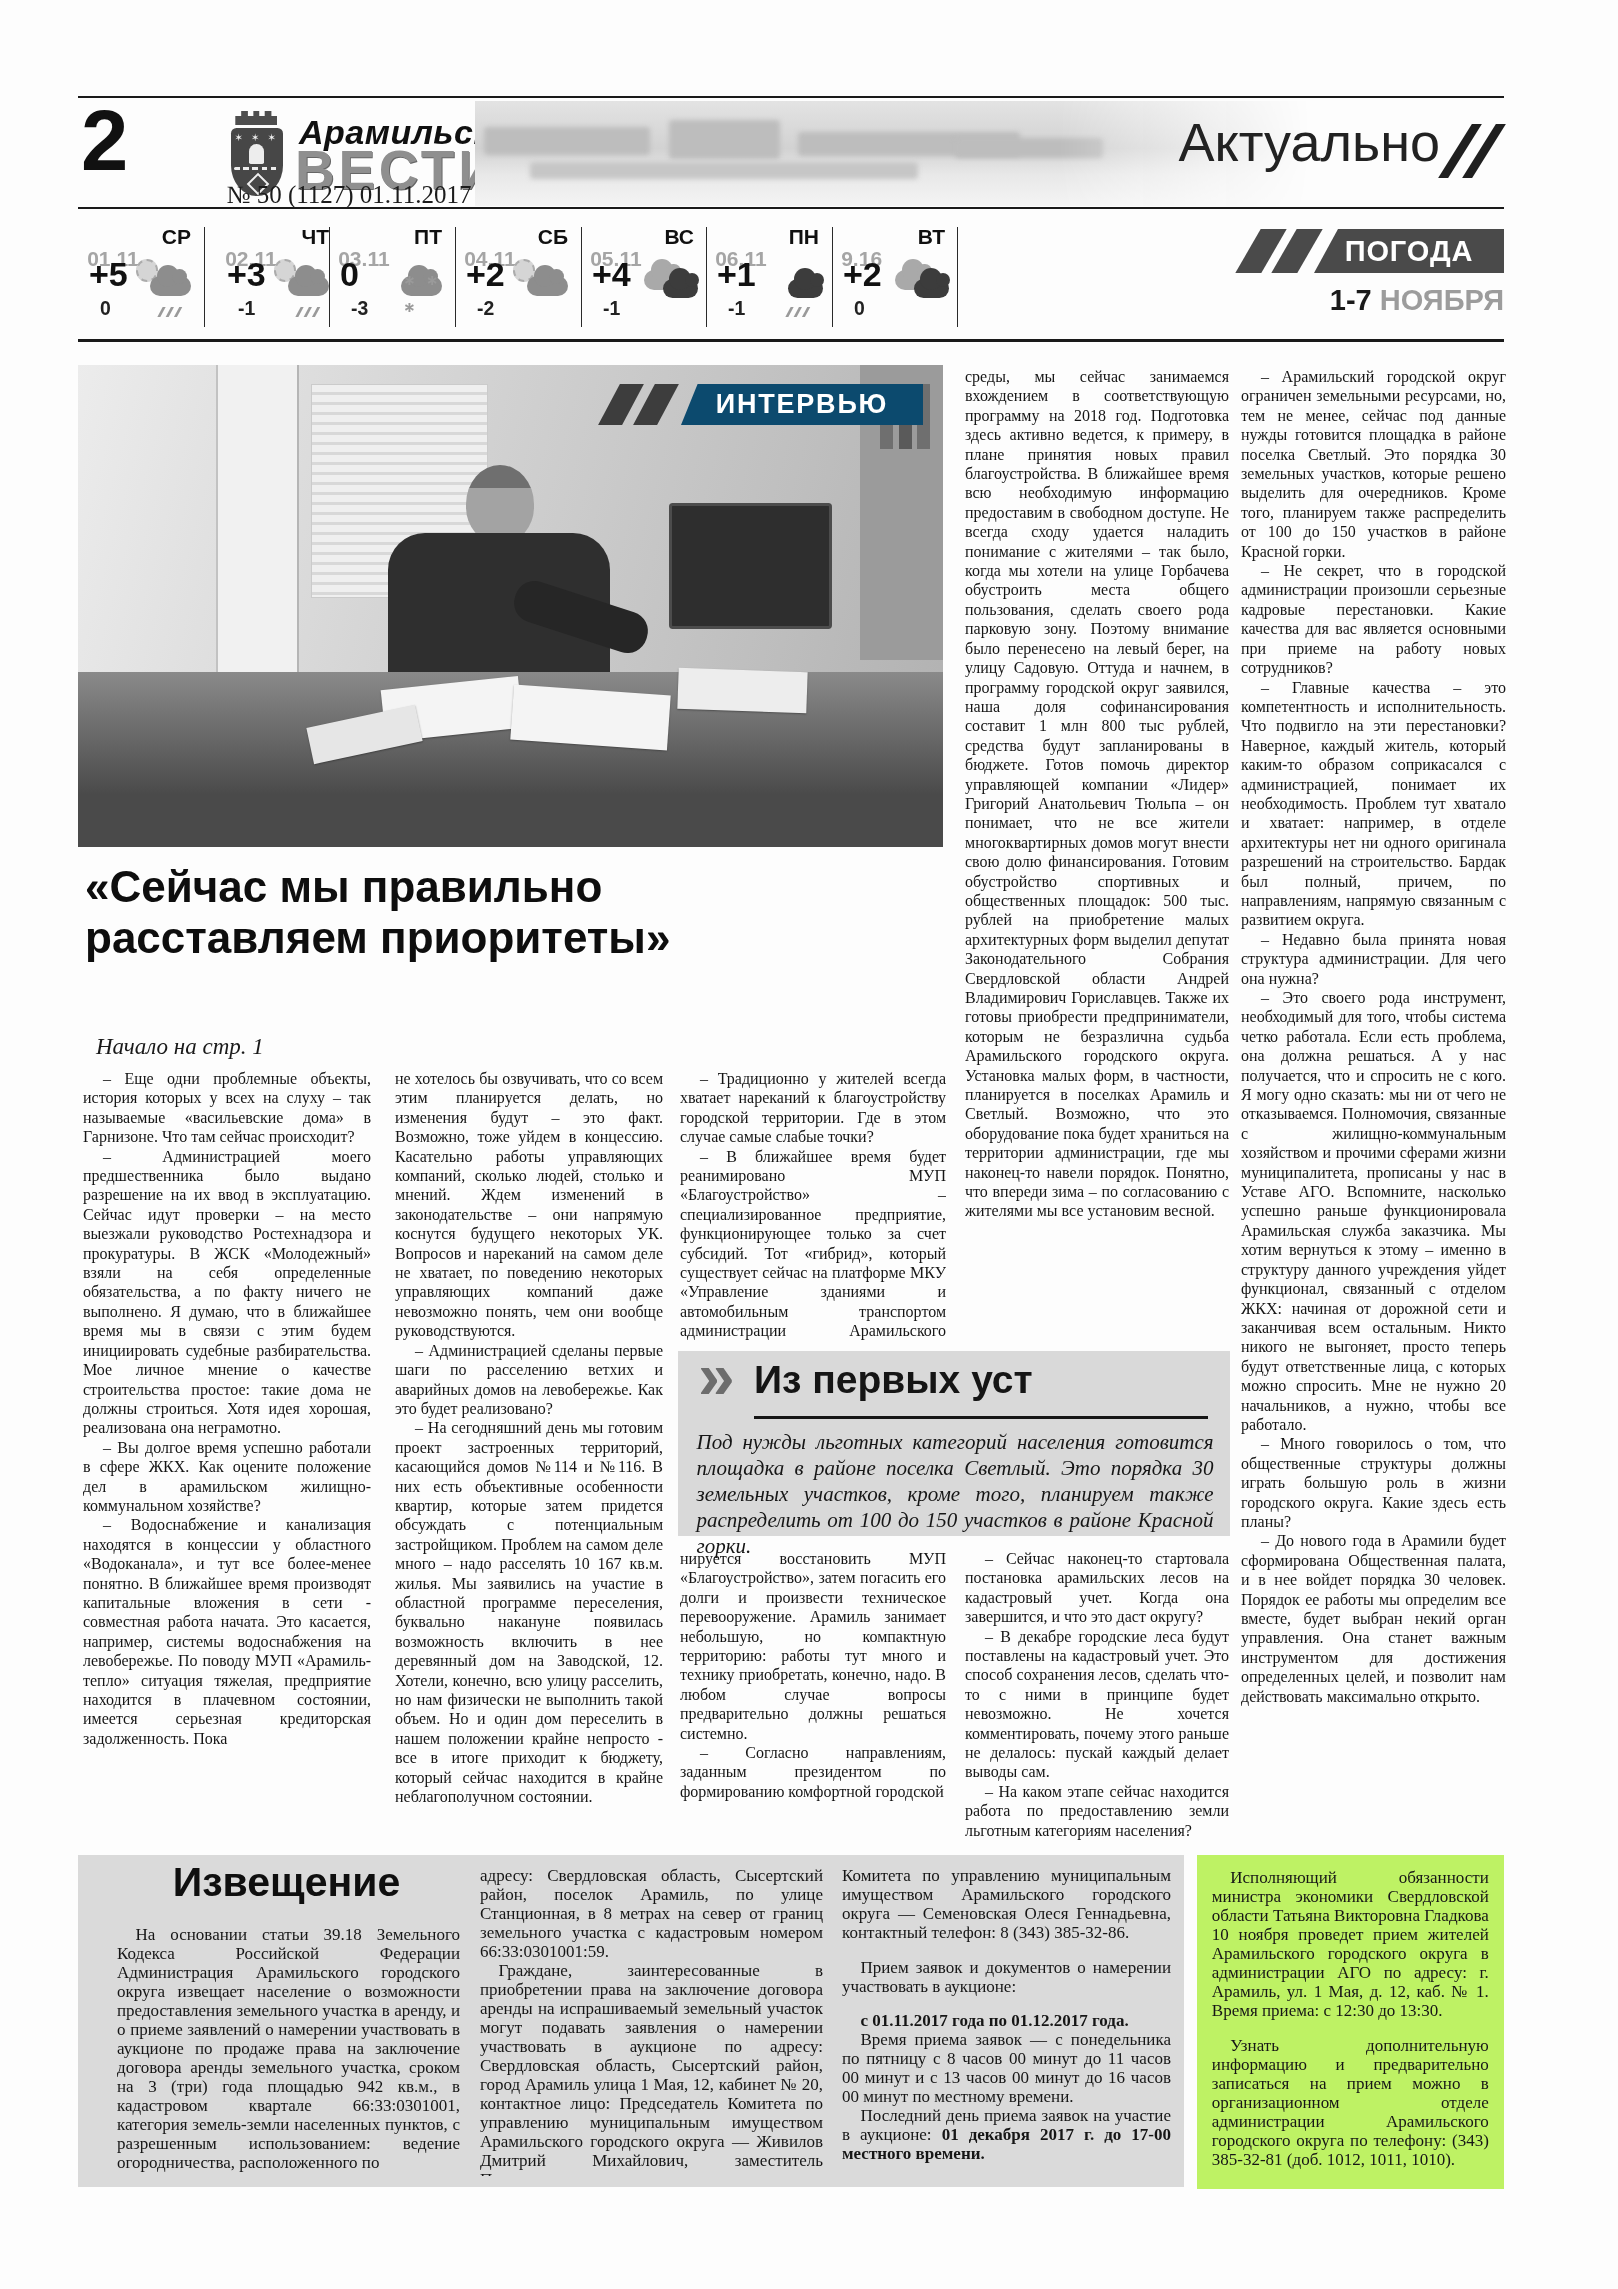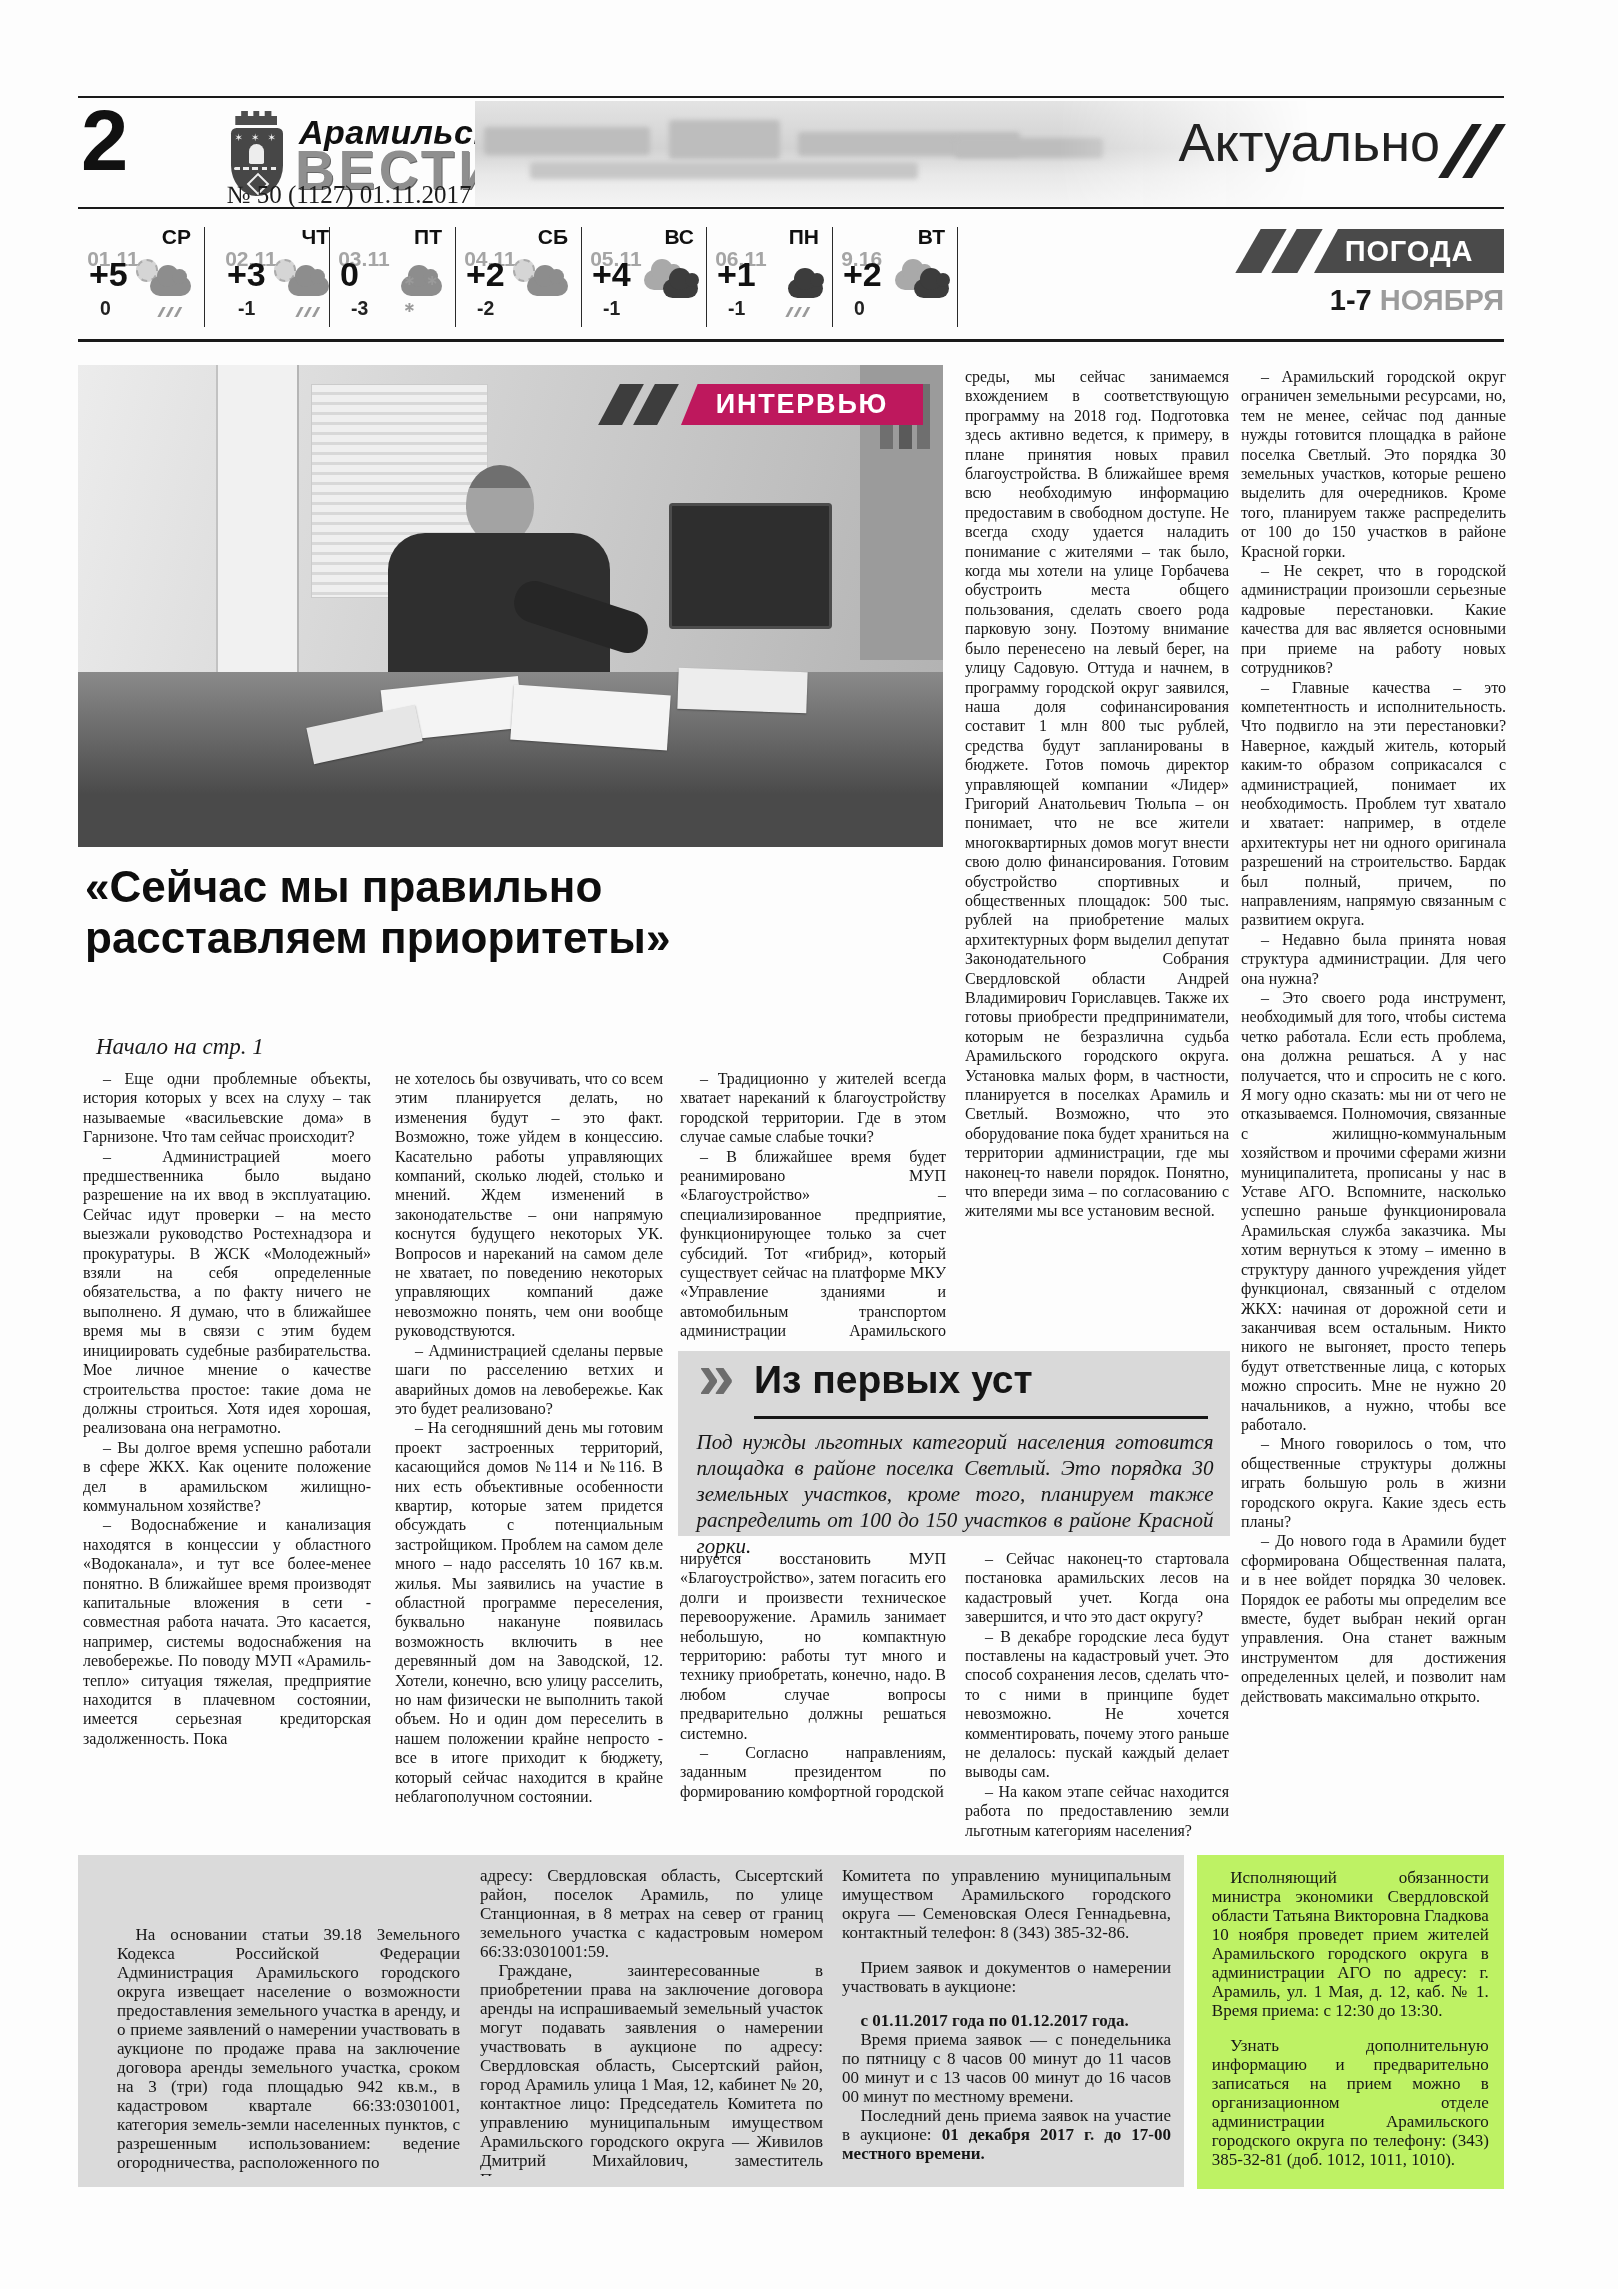--- a/index.html
+++ b/index.html
@@ -77,21 +77,21 @@
   #photo .binder{position:absolute;width:13px;height:65px;background:#6f6f6f;}
   #photo .monitor{position:absolute;left:591px;top:138px;width:157px;height:120px;background:#2e2e2e;border:3.7px solid #4c4c4c;border-radius:3.7px;}
   #photo .head{position:absolute;left:388px;top:100px;width:68px;height:78px;border-radius:50% 50% 46% 46%;
      background:linear-gradient(180deg,#6f6f6f 0 30%,#a3a3a3 30% 100%);}
   #photo .body{position:absolute;left:310px;top:168px;width:222px;height:148px;border-radius:37px 37px 0 0;background:#2f2f2f;}
   #photo .arm{position:absolute;left:434px;top:231px;width:138px;height:42px;border-radius:20px;background:#262626;transform:rotate(18deg);}
   #photo .desk{position:absolute;left:0;bottom:0;width:100%;height:175px;background:linear-gradient(180deg,#8a8a8a,#4a4a4a 70%);}
   #photo .paper{position:absolute;background:#f4f4f4;box-shadow:0 0.9px 1.8px rgba(0,0,0,.35);}
   #intervju-slash1{left:609px;top:384px;width:24px;height:41px;background:#3d3d3d;transform:skewX(-28deg);position:absolute;}
   #intervju-slash2{left:644px;top:384px;width:24px;height:41px;background:#3d3d3d;transform:skewX(-28deg);position:absolute;}
-  #intervju-badge{left:681px;top:384px;width:242px;height:41px;background:#be185d;color:#fff;
+  #intervju-badge{left:681px;top:384px;width:242px;height:41px;background:#0c4a6e;color:#fff;
      font-family:"Liberation Sans",sans-serif;font-weight:700;font-size:27px;line-height:41px;text-align:center;
      letter-spacing:1.8px;clip-path:polygon(16.6px 0,100% 0,100% 100%,0 100%);}
 
   
   #headline{left:85px;top:861px;width:868px;font-family:"Liberation Sans",sans-serif;font-weight:700;
      font-size:44px;line-height:1.17;color:#0e0e0e;white-space:pre-line;}
   #byline{left:96px;top:1034px;font-style:italic;font-size:23px;color:#1a1a1a;}
   .col{position:absolute;overflow:hidden;text-align:justify;font-size:16px;line-height:19.4px;color:#151515;}
   .col p{margin:0;text-indent:20px;}
   .col p.b{font-weight:400;}
@@ -326,20 +326,21 @@
   </div>
 
   <div class="abs" id="pullquote">
     <div id="pq-chevron">»</div>
     <div id="pq-title">Из первых уст</div>
     <div id="pq-rule"></div>
     <div id="pq-text">Под нужды льготных категорий населения готовится площадка в районе поселка Светлый. Это порядка 30 земельных участков, кроме того, планируем также распределить от 100 до 150 участков в районе Красной горки.</div>
   </div>
 
   <div class="abs" id="notice-box">
+    <div id="notice-title" class="sans">Извещение</div>
     <div class="ncol" id="ncol1">
       <p>На основании статьи 39.18 Земельного Кодекса Российской Федерации Администрация Арамильского городского округа извещает население о возможности предоставления земельного участка в аренду, и о приеме заявлений о намерении участвовать в аукционе по продаже права на заключение договора аренды земельного участка, сроком на 3 (три) года площадью 942 кв.м., в кадастровом квартале 66:33:0301001, категория земель-земли населенных пунктов, с разрешенным использованием: ведение огородничества, расположенного по</p>
     </div>
     <div class="ncol" id="ncol2">
       <p class="cont">адресу: Свердловская область, Сысертский район, поселок Арамиль, по улице Станционная, в 8 метрах на север от границ земельного участка с кадастровым номером 66:33:0301001:59.</p>
       <p>Граждане, заинтересованные в приобретении права на заключение договора аренды на испрашиваемый земельный участок могут подавать заявления о намерении участвовать в аукционе по адресу: Свердловская область, Сысертский район, город Арамиль улица 1 Мая, 12, кабинет № 20, контактное лицо: Председатель Комитета по управлению муниципальным имуществом Арамильского городского округа — Живилов Дмитрий Михайлович, заместитель Председателя</p>
     </div>
     <div class="ncol" id="ncol3">
       <p class="cont">Комитета по управлению муниципальным имуществом Арамильского городского округа — Семеновская Олеся Геннадьевна, контактный телефон: 8 (343) 385-32-86.</p>
       <p class="gap">Прием заявок и документов о намерении участвовать в аукционе:</p>

